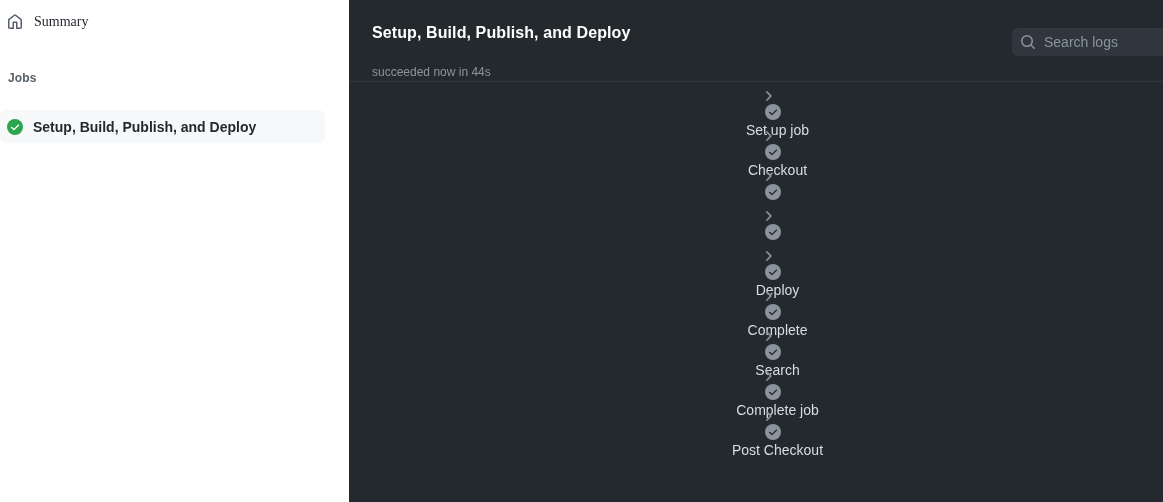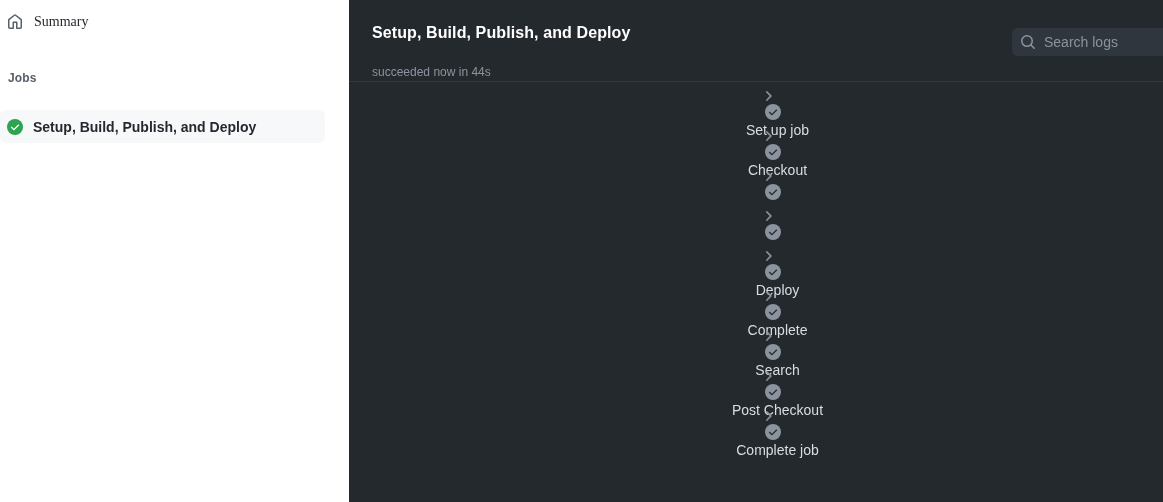--- a/index.html
+++ b/index.html
@@ -312,28 +312,28 @@
     </div>
 
     <div class="step-row">
       <svg class="chevron" viewBox="0 0 16 16" fill="currentColor">
         <path d="M6.22 3.22a.75.75 0 0 1 1.06 0l4.25 4.25a.75.75 0 0 1 0 1.06l-4.25 4.25a.751.751 0 0 1-1.042-.018.751.751 0 0 1-.018-1.042L9.69 8 6.22 4.53a.75.75 0 0 1 0-1.06Z"></path>
       </svg>
       <svg class="step-status" viewBox="0 0 16 16">
         <circle cx="8" cy="8" r="8" fill="#8b949e"></circle>
         <path d="M11.4 5.3 6.9 9.8 4.7 7.6l-.9.9 3.1 3.1 5.4-5.4z" fill="#24292e"></path>
       </svg>
+      <span class="step-label">Complete job</span>
+    </div>
+
+    <div class="step-row">
+      <svg class="chevron" viewBox="0 0 16 16" fill="currentColor">
+        <path d="M6.22 3.22a.75.75 0 0 1 1.06 0l4.25 4.25a.75.75 0 0 1 0 1.06l-4.25 4.25a.751.751 0 0 1-1.042-.018.751.751 0 0 1-.018-1.042L9.69 8 6.22 4.53a.75.75 0 0 1 0-1.06Z"></path>
+      </svg>
+      <svg class="step-status" viewBox="0 0 16 16">
+        <circle cx="8" cy="8" r="8" fill="#8b949e"></circle>
+        <path d="M11.4 5.3 6.9 9.8 4.7 7.6l-.9.9 3.1 3.1 5.4-5.4z" fill="#24292e"></path>
+      </svg>
       <span class="step-label">Post Checkout</span>
-    </div>
-
-    <div class="step-row">
-      <svg class="chevron" viewBox="0 0 16 16" fill="currentColor">
-        <path d="M6.22 3.22a.75.75 0 0 1 1.06 0l4.25 4.25a.75.75 0 0 1 0 1.06l-4.25 4.25a.751.751 0 0 1-1.042-.018.751.751 0 0 1-.018-1.042L9.69 8 6.22 4.53a.75.75 0 0 1 0-1.06Z"></path>
-      </svg>
-      <svg class="step-status" viewBox="0 0 16 16">
-        <circle cx="8" cy="8" r="8" fill="#8b949e"></circle>
-        <path d="M11.4 5.3 6.9 9.8 4.7 7.6l-.9.9 3.1 3.1 5.4-5.4z" fill="#24292e"></path>
-      </svg>
-      <span class="step-label">Complete job</span>
     </div>
 
   </div>
 </div>
 
 </body></html>

